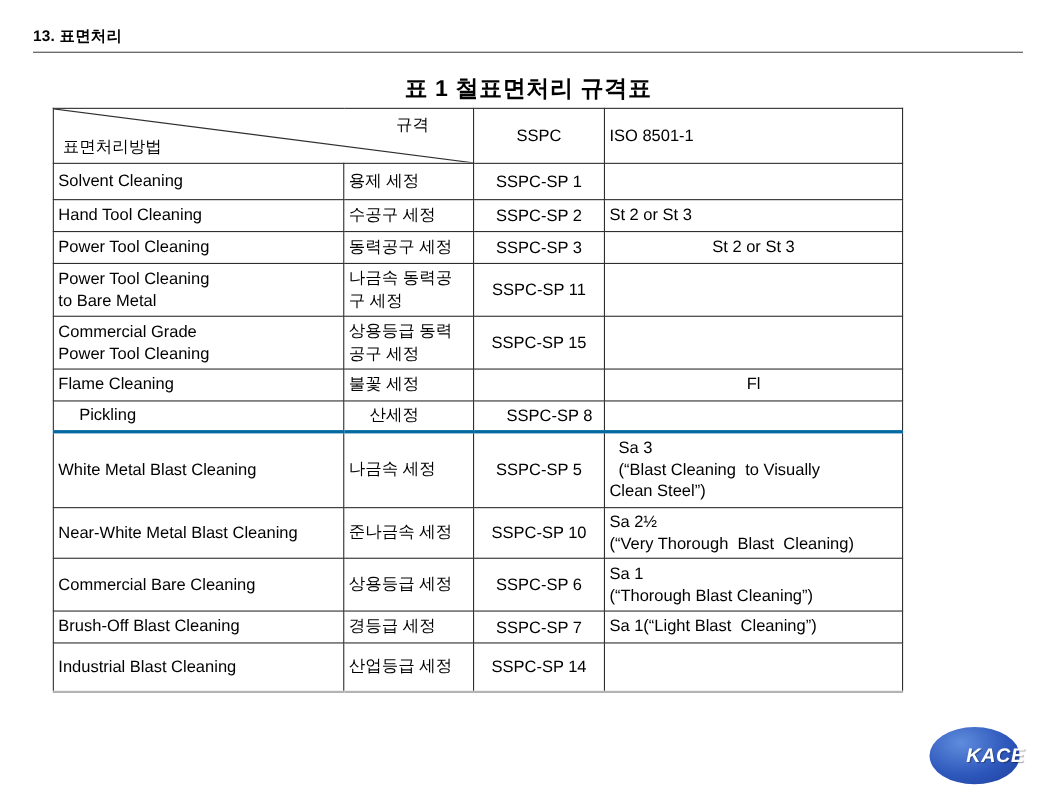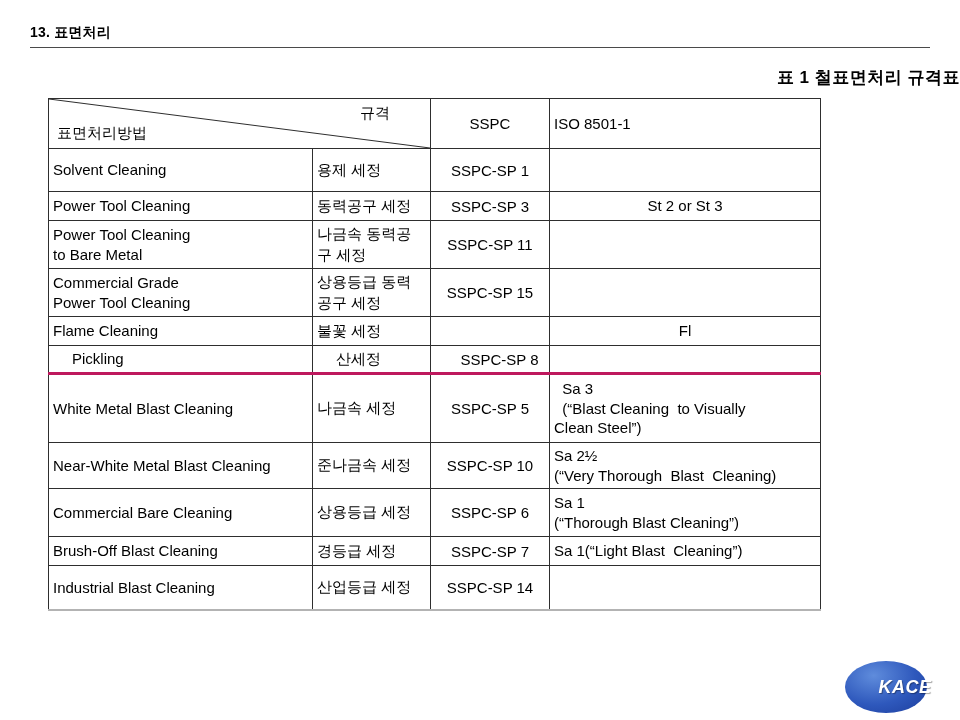--- a/index.html
+++ b/index.html
@@ -7,43 +7,43 @@
     position:relative;width:960px;height:720px;background:#ffffff;
     font-family:"Liberation Sans","DejaVu Sans",sans-serif;color:#000;overflow:hidden;
   }
   .slide-header{
     position:absolute;left:30px;top:24px;font-size:14px;font-weight:bold;letter-spacing:.2px;
   }
   .header-rule{
     position:absolute;left:30px;top:47px;width:900px;height:1px;background:#4a4a4a;
   }
   .table-title{
-    position:absolute;left:0;top:66px;width:100%;text-align:right;
-    font-size:17px;font-weight:600;letter-spacing:.5px;
+    position:absolute;left:0;top:66px;width:100%;text-align:center;
+    font-size:21px;font-weight:600;letter-spacing:.5px;
   }
   table.spec{
     position:absolute;left:48px;top:98px;width:772px;
     border-collapse:collapse;table-layout:fixed;
   }
   table.spec td{
     border:1px solid #2e2e2e;vertical-align:middle;
     font-size:15px;padding:2px 4px;overflow:hidden;
   }
   thead tr{height:50px;}
   .diag-cell{position:relative;padding:0;margin-top:24px;}
   .diag-cell svg{position:absolute;left:0;top:0;width:100%;height:100%;display:block;}
   .diag-top{position:absolute;right:40px;top:5px;font-size:15px;}
   .diag-bottom{position:absolute;left:8px;bottom:5px;font-size:15px;}
   .h-sspc{text-align:center;}
   .h-iso{text-align:left;padding-left:8px;}
   .c-en{padding-left:8px;white-space:pre-line;line-height:1.3;}
   .c-kr{font-size:14px;padding-left:6px;white-space:pre-line;line-height:1.35;}
   .c-sspc{text-align:center;white-space:nowrap;}
   .c-iso{white-space:pre-wrap;line-height:1.3;padding-left:6px;padding-right:2px;}
-  tr.thick-bottom td{border-bottom:3px solid #be185d;padding-left:23px;}
+  tr.thick-bottom td{border-bottom:3px solid #0369a1;padding-left:23px;}
   tbody tr:last-child td{border-bottom:2px solid #b3b3b3;}
   .logo{
     position:absolute;left:845px;top:661px;width:82px;height:52px;border-radius:50%;
     background:radial-gradient(ellipse at 35% 28%, #5f8cdc 0%, #2e58bc 55%, #1c3d9c 100%);
     display:flex;align-items:center;justify-content:center;
   }
   .logo span{
     color:#fff;font-weight:bold;font-style:italic;font-size:18px;letter-spacing:.5px;
     text-shadow:1px 1px 1px rgba(0,0,0,.35);
     margin-left:38px;
@@ -72,25 +72,31 @@
             <line x1="0" y1="0" x2="100" y2="100" stroke="#2e2e2e" stroke-width="1" vector-effect="non-scaling-stroke"></line>
           </svg>
           <span class="diag-top">규격</span>
           <span class="diag-bottom">표면처리방법</span>
         </td>
         <td class="h-sspc">SSPC</td>
         <td class="h-iso">ISO 8501-1</td>
       </tr>
     </thead>
     <tbody>
-        <tr style="height: 43px;">
+        <tr style="height: 33px;">
           <td class="c-en">Solvent Cleaning</td>
           <td class="c-kr">용제 세정</td>
           <td class="c-sspc">SSPC-SP 1</td>
           <td class="c-iso"></td>
+        </tr>
+        <tr style="height: 29px;">
+          <td class="c-en">Hand Tool Cleaning</td>
+          <td class="c-kr">수공구 세정</td>
+          <td class="c-sspc">SSPC-SP 2</td>
+          <td class="c-iso">St 2 or St 3</td>
         </tr>
         <tr style="height: 29px;">
           <td class="c-en">Power Tool Cleaning</td>
           <td class="c-kr">동력공구 세정</td>
           <td class="c-sspc">SSPC-SP 3</td>
           <td class="c-iso" style="text-align: center;">St 2 or St 3</td>
         </tr>
         <tr style="height: 48px;">
           <td class="c-en">Power Tool Cleaning
 to Bare Metal</td>

